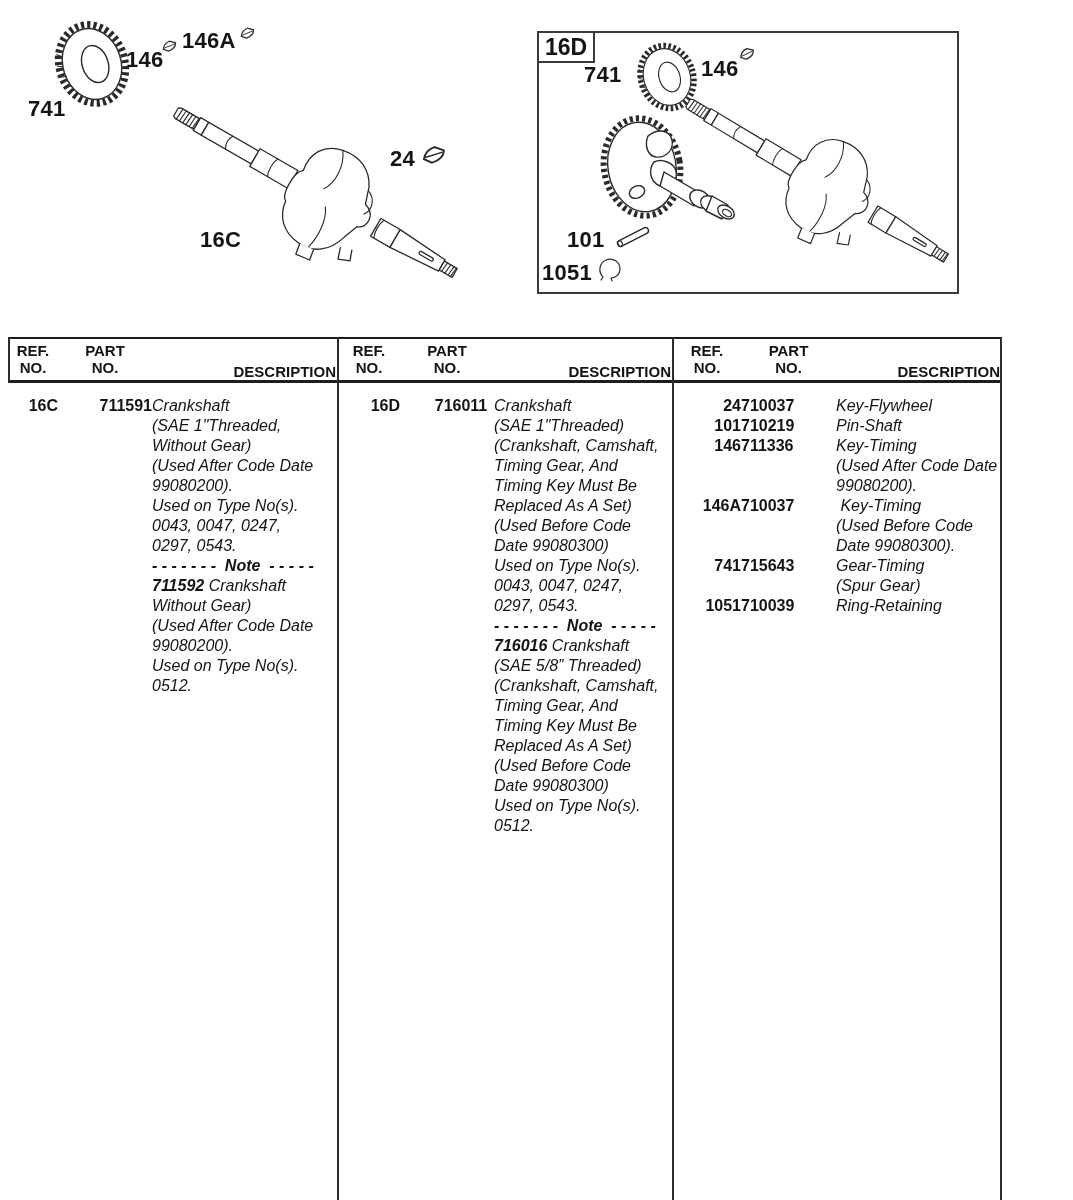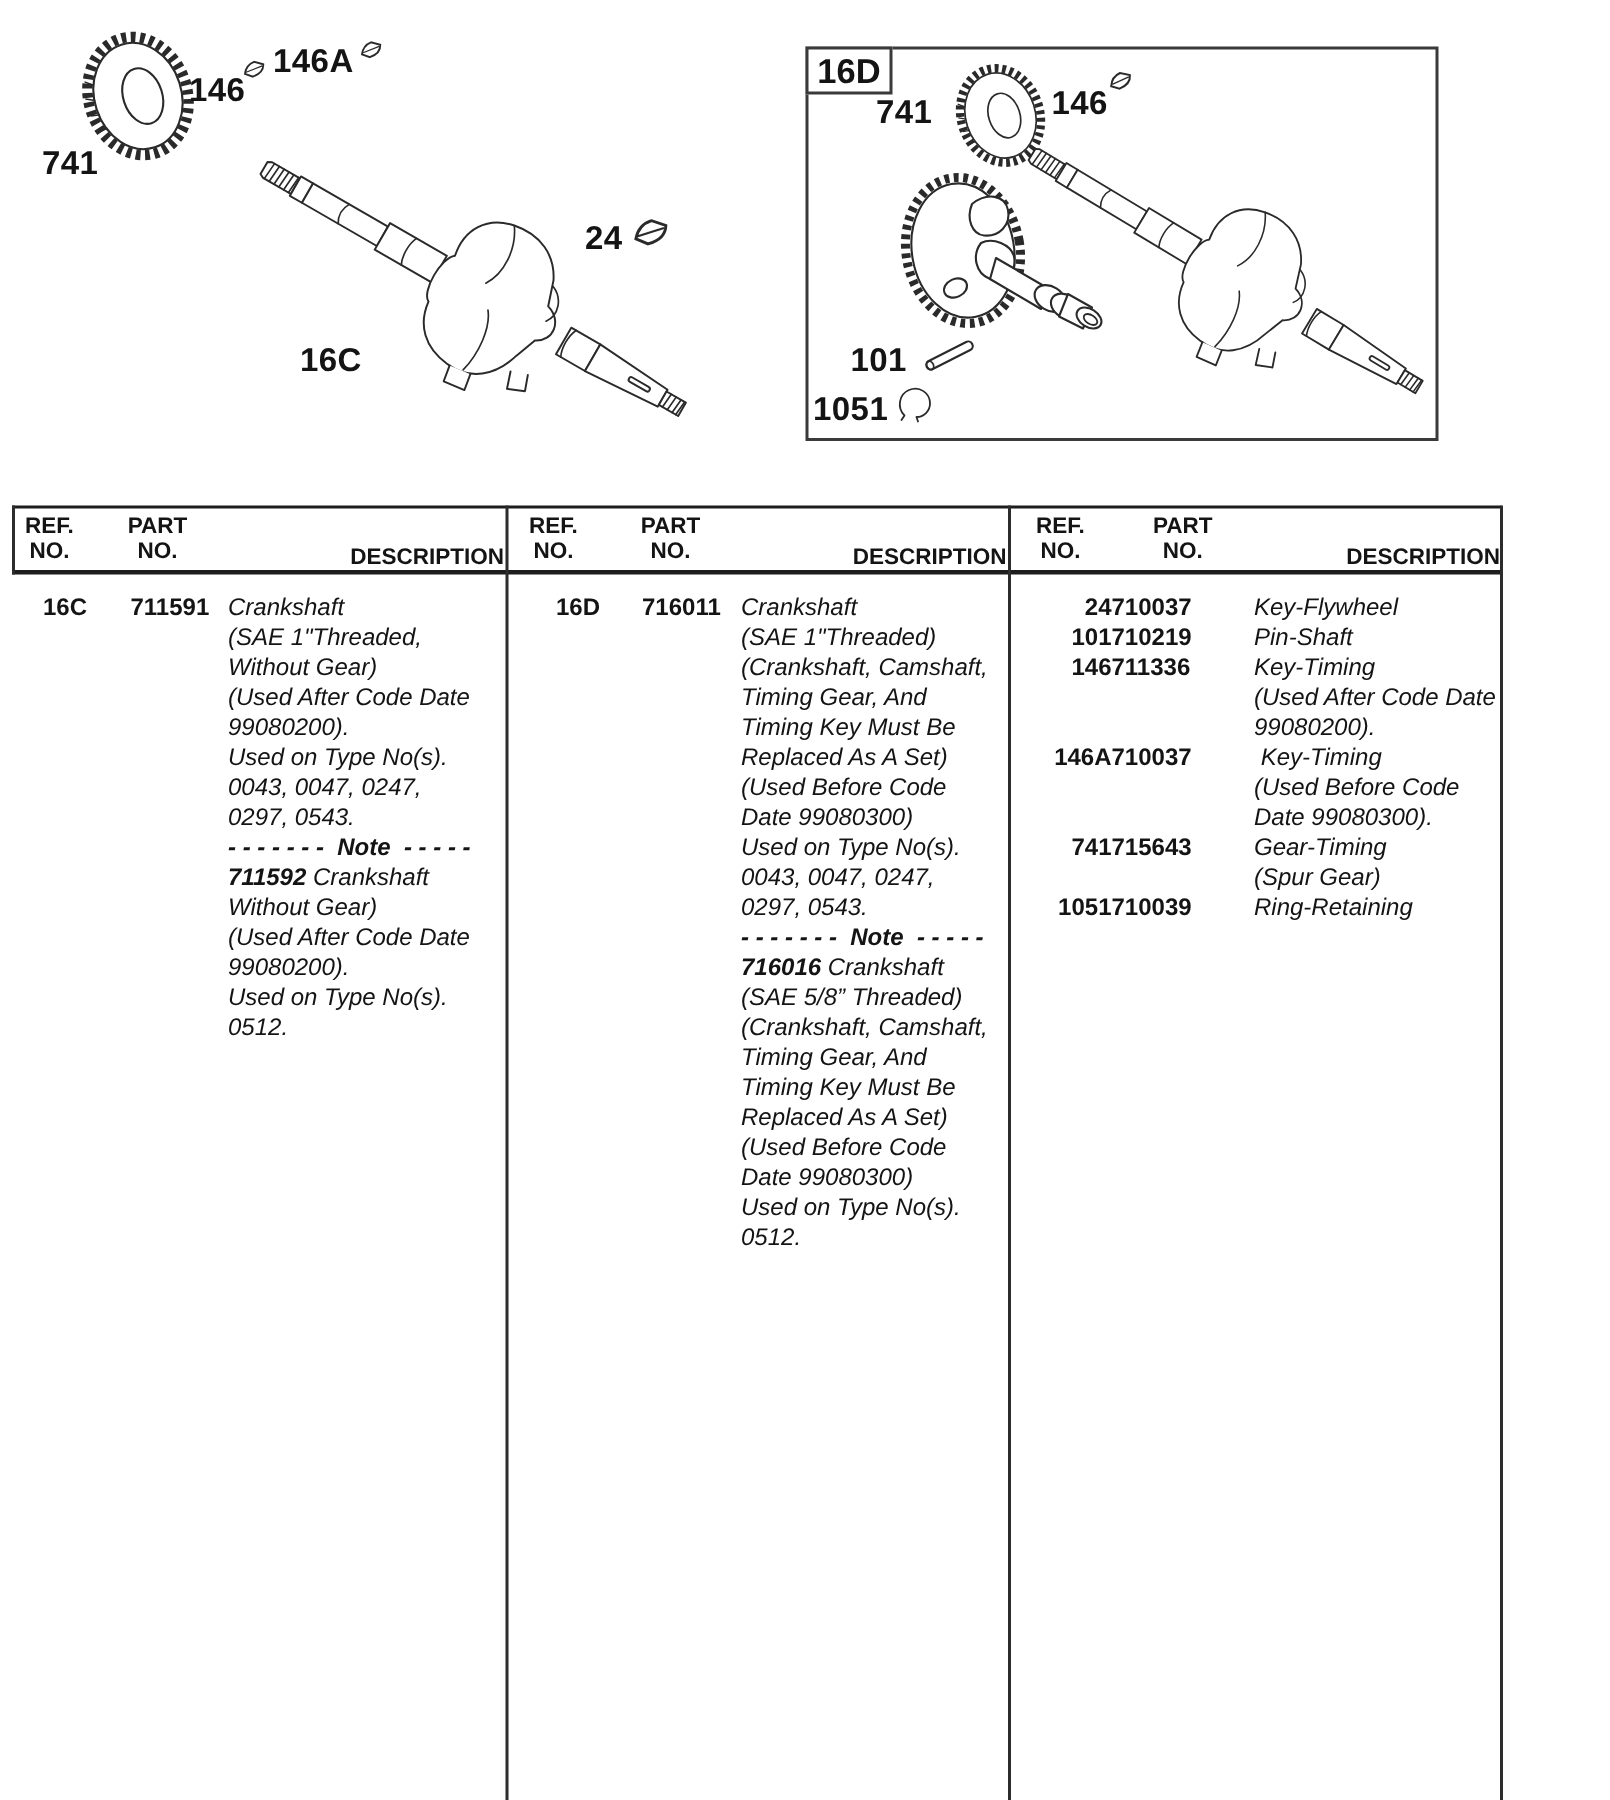--- a/index.html
+++ b/index.html
@@ -19,22 +19,22 @@
   .hdr .hc{text-align:center;}
   .hdr .hd{text-align:right;align-self:end;}
   .col{position:absolute;top:396px;font-size:16px;line-height:20px;}
   .row{display:grid;height:20px;}
   .ref{font-weight:bold;text-align:right;}
   .part{font-weight:bold;}
   .desc{white-space:pre;font-style:italic;}
   .c1 .row,.hdr.h1{grid-template-columns:50px 94px 1fr;}
   .c2 .row,.hdr.h2{grid-template-columns:62px 94px 1fr;}
   .c3 .row,.hdr.h3{grid-template-columns:68px 95px 1fr;}
-  .c1 .part{padding-left:29px;}
-  .c2 .part{padding-left:28px;}
+  .c1 .part{padding-left:29px;text-align:right;}
+  .c2 .part{padding-left:28px;text-align:center;}
   .c3 .part{}
   .c1{left:8px;width:328px;}
   .c2{left:338px;width:333px;}
   .c3{left:673px;width:327px;}
   .hdr.h1{left:8px;width:328px;}
   .hdr.h2{left:338px;width:333px;}
   .hdr.h3{left:673px;width:327px;}
 </style>
 </head>
 <body>

